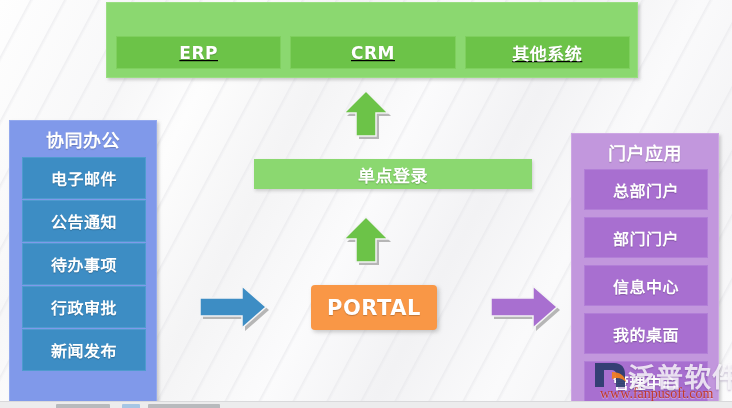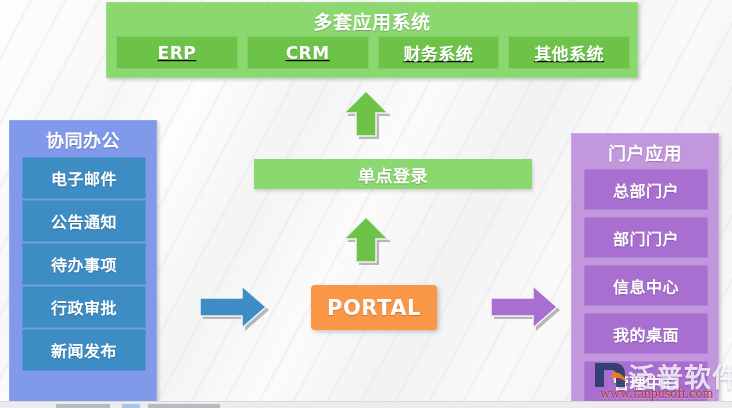--- a/index.html
+++ b/index.html
@@ -220,25 +220,23 @@
     border-radius: 1px;
     opacity: 0.55;
   }
 </style>
 </head>
 <body>
 
 <div id="stage">
 
   <div class="node" id="top-panel">
-    <div class="lbl" id="top-panel-title">多套应用系统</div>
     <div id="top-apps">
       <div class="top-app lbl">ERP</div>
       <div class="top-app lbl">CRM</div>
-      <div class="top-app lbl">财务系统</div>
       <div class="top-app lbl">其他系统</div>
     </div>
   </div>
 
   <div class="node" id="left-panel">
     <div class="lbl" id="left-panel-title">协同办公</div>
     <div id="left-items">
       <div class="left-item lbl">电子邮件</div>
       <div class="left-item lbl">公告通知</div>
       <div class="left-item lbl">待办事项</div>

